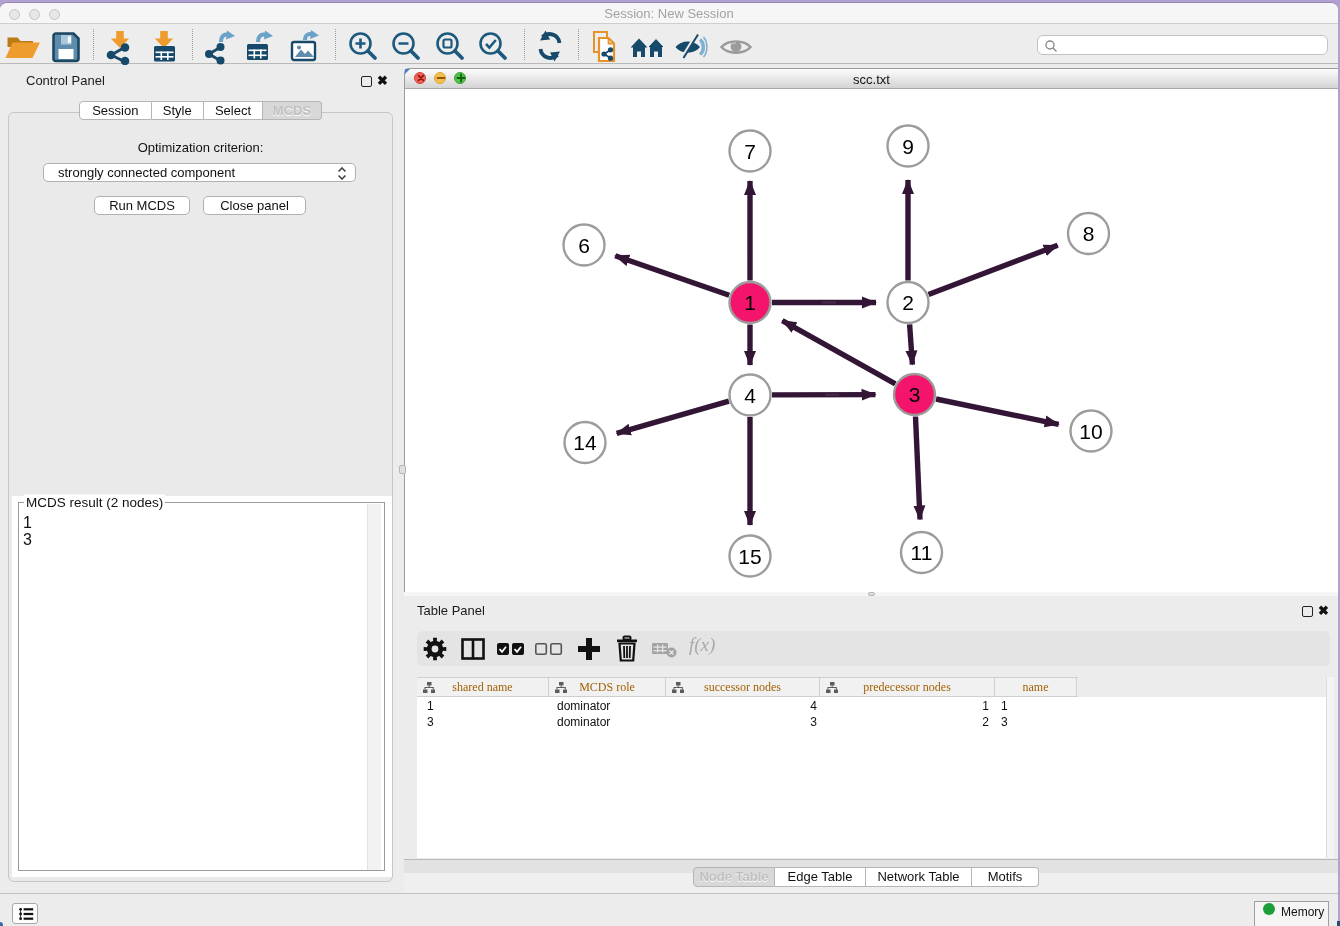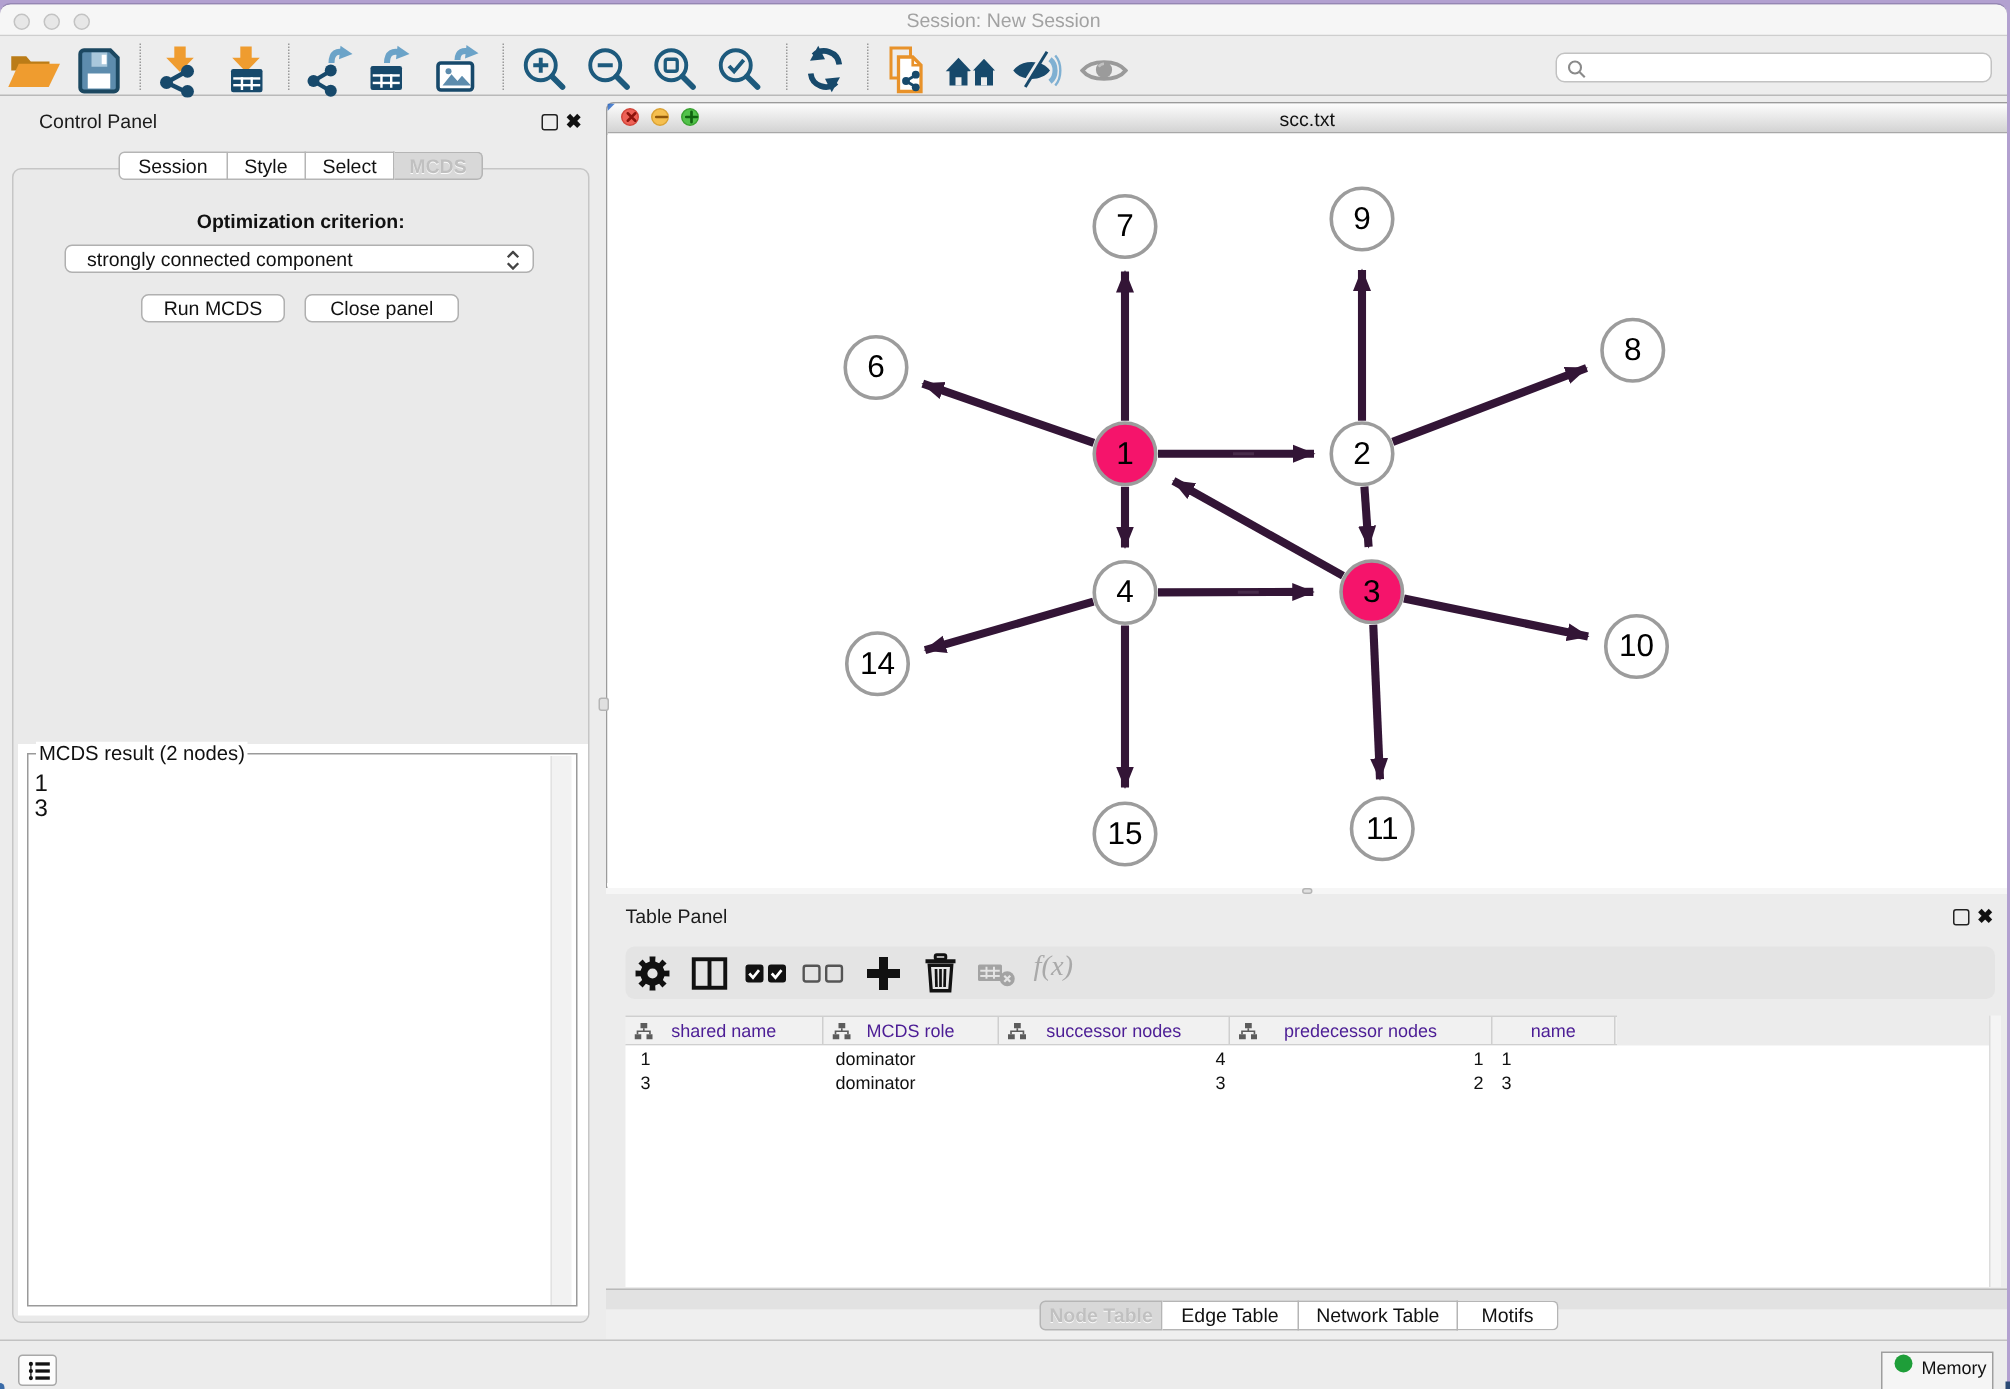--- a/index.html
+++ b/index.html
@@ -18,21 +18,21 @@
 
 #cpTitle { position:absolute; left:14px; top:70px; font-size:13px; color:#1b1b1b;margin-left:12px; }
 .floatbtn { position:absolute; width:11px; height:11px; border:1.5px solid #222; border-radius:2px; background:transparent; }
 .xbtn { position:absolute; font-size:13px; font-weight:bold; color:#111; }
 #tabs { position:absolute; left:79px; top:98px; height:19px; display:flex; z-index:3; }
 .tabseg { height:19px; background:#fff; border:1px solid #b5b5b5; border-left:none; font-size:13px; color:#111; text-align:center; line-height:17px; }
 .tabseg.first { border-left:1px solid #b5b5b5; border-radius:4px 0 0 4px; }
 .tabseg.last { border-radius:0 4px 4px 0; }
 .tabseg.sel { background:#d8d8d8; color:#c0c0c0; text-shadow:0 1px 0 rgba(255,255,255,.9);font-weight:bold; }
 #cpPanel { position:absolute; z-index:0; left:8px; top:109px; width:385px; height:770px; background:#eaeaea; border:1px solid #c6c6c6; border-radius:6px; }
-#optlabel { position:absolute; left:0; top:137px; width:401px; text-align:center; font-size:13px; color:#111;font-weight:bold; }
+#optlabel { position:absolute; left:0; top:137px; width:401px; text-align:center; font-size:13px; color:#111; }
 #combo { position:absolute; left:43px; top:160px; width:313px; height:19px; background:#fff; border:1px solid #b0b0b0; border-radius:5px; font-size:13px; color:#111; line-height:17px; padding-left:14px; }
 .btn { position:absolute; height:19px; background:#fff; border:1px solid #b0b0b0; border-radius:5px; font-size:13px; color:#111; text-align:center; line-height:17px; }
 #mcdsbox { position:absolute; left:12px; top:493px; width:380px; height:381px; background:#fff; }
 #mcdsborder { position:absolute; left:6px; top:6px; width:367px; height:369px; border:1px solid #9a9a9a; }
 #mcdstitle { position:absolute; left:5px; top:-1px; transform:translateY(-50%); background:#fff; padding:0 2px; font-size:13.5px; color:#111; white-space:nowrap; }
 #mcdslist { position:absolute; left:4px; top:12px; font-size:16px; color:#111; line-height:16.5px; }
 #mcdsscroll { position:absolute; right:3px; top:1px; width:14px; height:366px; background:#f2f2f2; border-left:1px solid #e2e2e2; }
 
 #netwin { position:absolute; left:404px; top:65px; width:934px; height:524px; border:1px solid #9b9b9b; border-right:none; border-radius:5px 0 0 0; background:#fff; }
 #nettitle { position:absolute; left:0; top:0; width:100%; height:20px; background:linear-gradient(#fdfdfd,#d3d3d3); border-bottom:1px solid #a8a8a8; border-radius:5px 0 0 0; }
@@ -40,21 +40,21 @@
 .light svg { position:absolute; left:-0.5px; top:-0.5px; display:block; }
 #netname { position:absolute; left:0; top:3px; width:100%; text-align:center; font-size:13px; color:#111; }
 #canvas { position:absolute; left:0; top:21px; width:933px; height:503px; background:#fff; }
 
 #hsplit { position:absolute; left:404px; top:589px; width:934px; height:4px; background:#f6f6f6; }
 #hhandle { position:absolute; left:464px; top:0px; width:7px; height:4px; background:#e0e0e0; border:1px solid #b5b5b5; border-radius:2px; }
 
 #tpTitle { position:absolute; left:417px; top:600px; font-size:13px; color:#1b1b1b;text-align:right; }
 #ttoolbar { position:absolute; left:417px; top:628px; width:913px; height:35px; background:#e4e4e4; border-radius:6px; }
 #thead { position:absolute; left:417px; top:674px; width:661px; height:20px; background:#f1f1f1; border-top:1px solid #cfcfcf; border-bottom:1px solid #cfcfcf; }
-.hcell { position:absolute; top:0; height:18px; border-right:1px solid #cfcfcf; font-size:12px; color:#4c1d95; text-align:center; line-height:18px; }
+.hcell { position:absolute; top:0; height:18px; border-right:1px solid #cfcfcf; font-size:12px; color:#a16207; text-align:center; line-height:18px;font-family:Liberation Serif, serif; }
 .hicon { position:absolute; left:6px; top:4px; }
 #tbody { position:absolute; left:417px; top:694px; width:909px; height:161px; background:#fff; font-size:12px; color:#111; }
 .cell { position:absolute; height:16px; line-height:16px; }
 #tscroll { position:absolute; left:1326px; top:674px; width:8px; height:181px; background:#f4f4f4; border-left:1px solid #dcdcdc; }
 #btabs { position:absolute; left:693px; top:864px; height:20px; display:flex; }
 
 #statusbar { position:absolute; left:0; top:890px; width:1338px; height:34px; background:#ececec; border-top:1px solid #c2c2c2; }
 #listbtn { position:absolute; left:12px; top:9px; width:26px; height:21px; background:#fdfdfd; border:1px solid #a8a8a8; border-radius:3px; }
 #membtn { position:absolute; left:1254px; top:7px; width:75px; height:40px; background:#f5f5f5; border:1px solid #9e9e9e; font-size:12px; color:#111; white-space:nowrap; line-height:21px; }
 </style>

